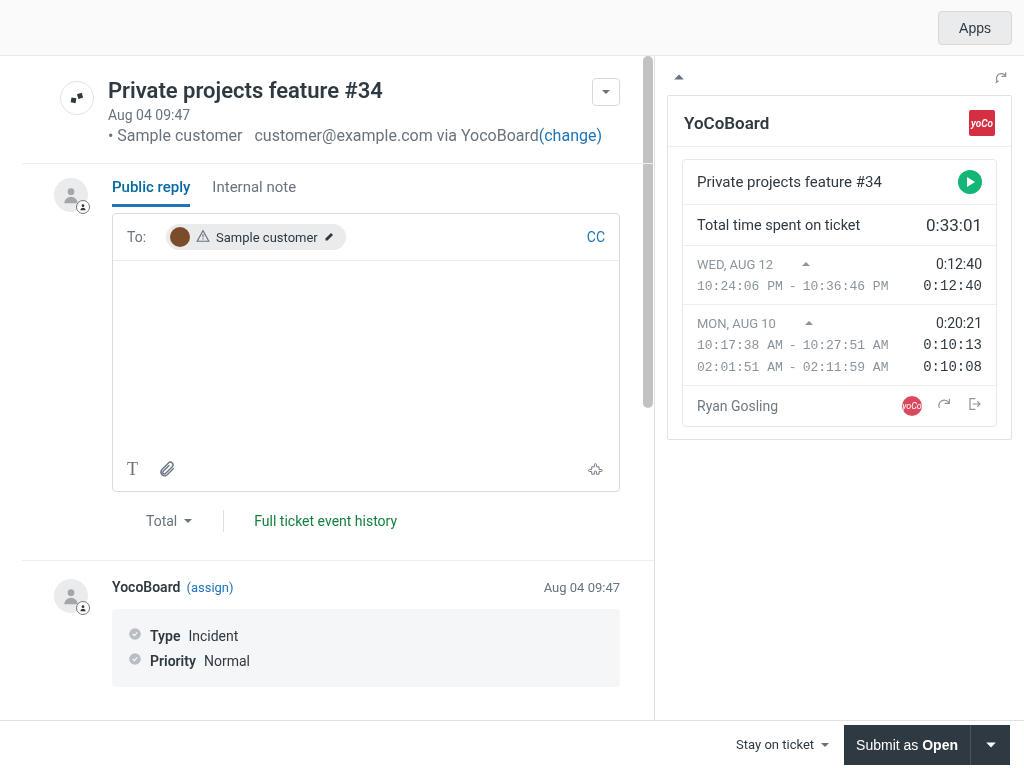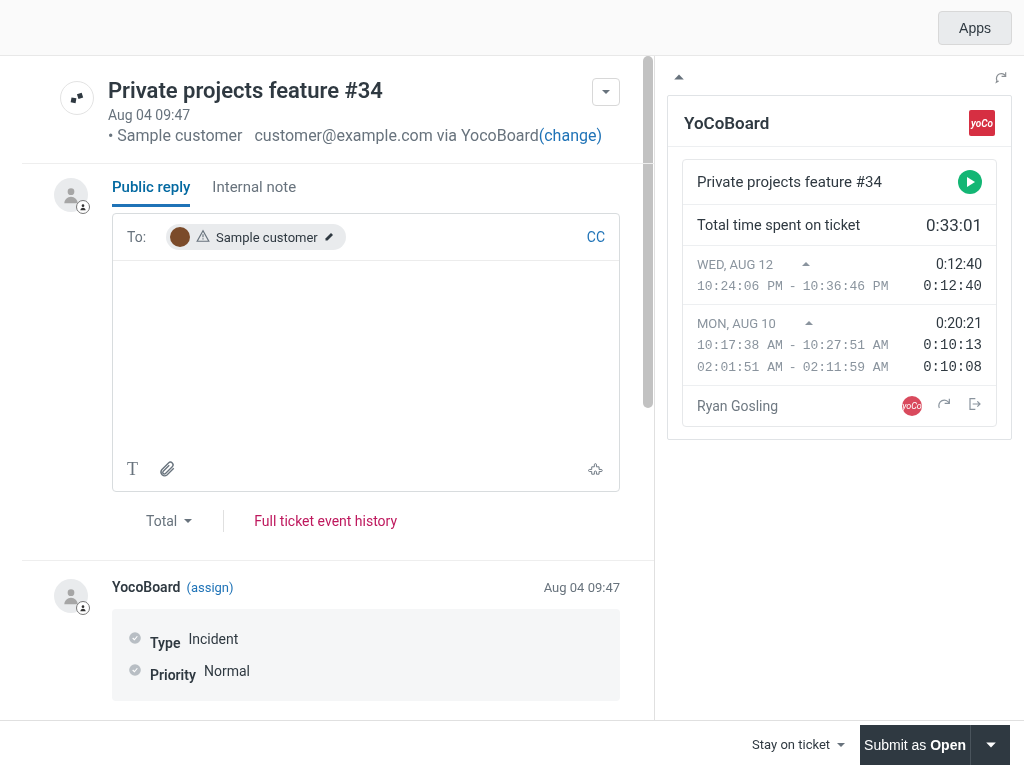--- a/index.html
+++ b/index.html
@@ -46,32 +46,32 @@
 .cc-link { margin-left:auto; color:#1f73b7; cursor:pointer;}
 .reply-body { height:186px; }
 .reply-footer { height:44px; display:flex; align-items:center; padding:0 14px; gap:20px;}
 .reply-footer .ico { color:#68737d; cursor:pointer; display:flex; align-items:center;}
 .reply-footer .right { margin-left:auto;}
 .reply-footer svg { width:18px; height:18px; fill:none; stroke:#68737d; stroke-width:1.8;}
 
 .events-row { margin-left:90px; margin-top:18px; display:flex; align-items:center; gap:30px; color:#68737d;}
 .events-row .events-btn { display:flex; align-items:center; gap:6px; cursor:pointer;}
 .events-row .divider { width:1px; height:22px; background:#e0e0e0;}
-.events-row .history { color:#be185d;}
+.events-row .history { color:#15803d;}
 
 .comment { border-top:1px solid #eee; margin-top:18px; padding:18px 34px;}
 .comment .avatar-sm { float:left; }
 .comment-header { margin-left:56px; display:flex; align-items:baseline;}
 .comment-author { font-weight:600; color:#2f3941;}
 .comment-assign { color:#1f73b7; font-size:13px; margin-left:6px; cursor:pointer;}
 .comment-time { margin-left:auto; color:#68737d; font-size:13px;}
 .comment-body { margin-left:56px; margin-top:14px; background:#f5f6f7; border-radius:4px; padding:14px 16px;}
 .comment-body .row { display:flex; align-items:center; gap:8px; color:#2f3941; padding:4px 0;}
 .comment-body .row .check svg { width:14px; height:14px; fill:#b8bec4;}
-.comment-body .row .k { font-weight:600;margin-top:8px;}
+.comment-body .row .k { font-weight:600;}
 
 .side { flex:1; padding:10px 12px 0 12px; position:relative;}
 .side-top-controls { display:flex; justify-content:flex-end; gap:10px; padding:4px 4px 8px 4px;}
 .side-top-controls .ico { color:#8a8f94; cursor:pointer;}
 .side-top-controls svg { width:14px; height:14px; fill:#8a8f94;}
 .side-collapse { position:absolute; left:18px; top:14px; cursor:pointer;}
 .side-collapse svg { width:12px; height:12px; fill:#68737d;}
 
 .panel { border:1px solid #e0e3e6; border-radius:2px; background:#fff; }
 .panel-head { padding:14px 16px 10px 16px; display:flex; align-items:center; border-bottom:1px solid #edeff1;}
@@ -103,21 +103,21 @@
 .panel-foot { border-top:1px solid #edeff1; padding:10px 14px; display:flex; align-items:center;}
 .panel-foot .user { color:#6f7982; font-size:14px;}
 .panel-foot .actions { margin-left:auto; display:flex; gap:14px;}
 .panel-foot .actions .dot { width:20px; height:20px; border-radius:50%; background:#d94a5d; color:#fff; font-size:9px; font-style:italic; display:flex; align-items:center; justify-content:center;}
 .panel-foot .actions svg { width:16px; height:16px; stroke:#8a949e; fill:none; stroke-width:1.8; cursor:pointer;}
 
 .footer-bar { position:absolute; bottom:0; left:0; right:0; height:48px; border-top:1px solid #e0e0e0; display:flex; align-items:center; justify-content:flex-end; padding:0 14px; gap:14px; background:#fff;}
 .stay-btn { color:#2f3941; font-size:13px; display:flex; align-items:center; gap:6px; cursor:pointer;}
 .stay-btn svg { width:10px; height:10px; fill:#68737d;}
 .submit-group { display:flex; }
-.submit-btn { background:#2f3941; color:#fff; padding:12px 4px; font-size:14px; border:none; cursor:pointer;}
+.submit-btn { background:#2f3941; color:#fff; padding:12px 12px; font-size:14px; border:none; cursor:pointer;}
 .submit-btn b { font-weight:600;}
 .submit-caret { background:#2f3941; color:#fff; width:40px; display:flex; align-items:center; justify-content:center; border-left:1px solid #4a545c; cursor:pointer;}
 .submit-caret svg { width:12px; height:12px; fill:#fff;}
 </style>
 </head>
 <body>
 
 <div class="topbar">
   <button class="apps-btn">Apps</button>
 </div>

